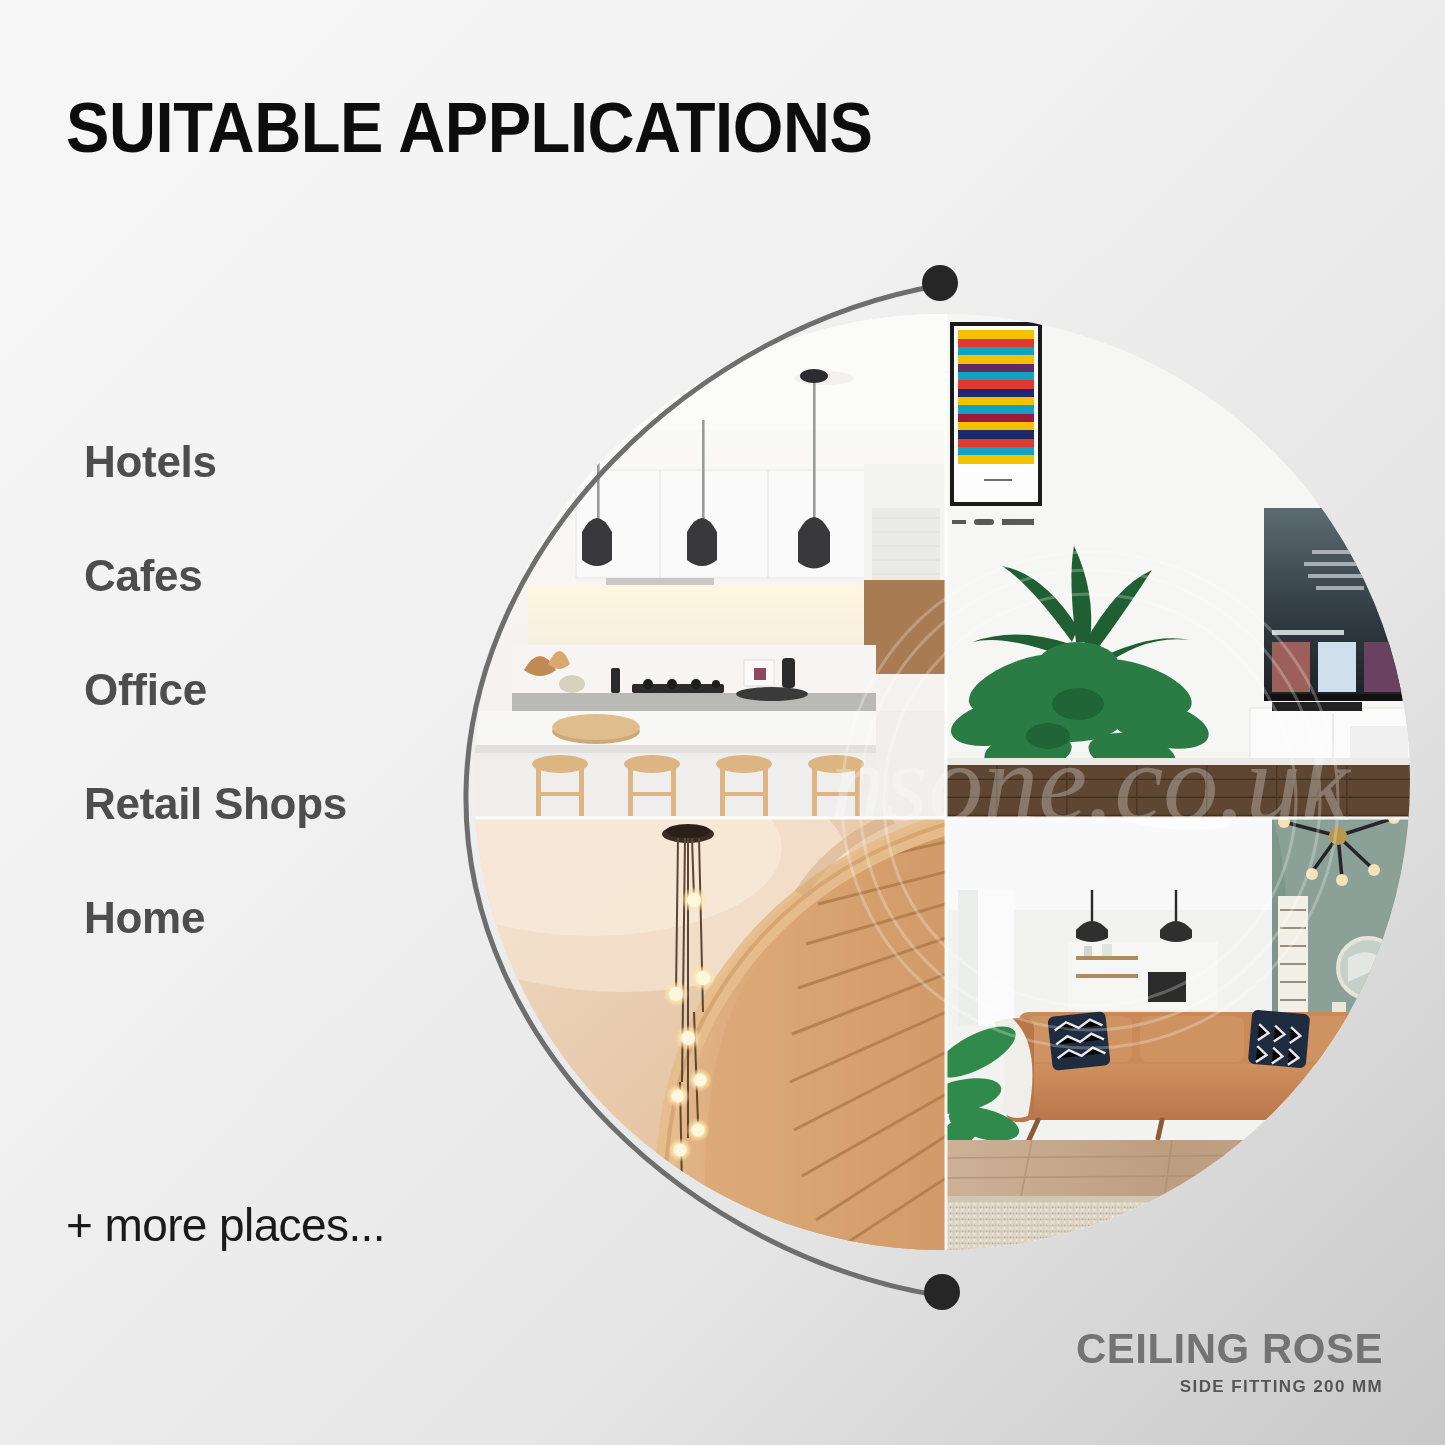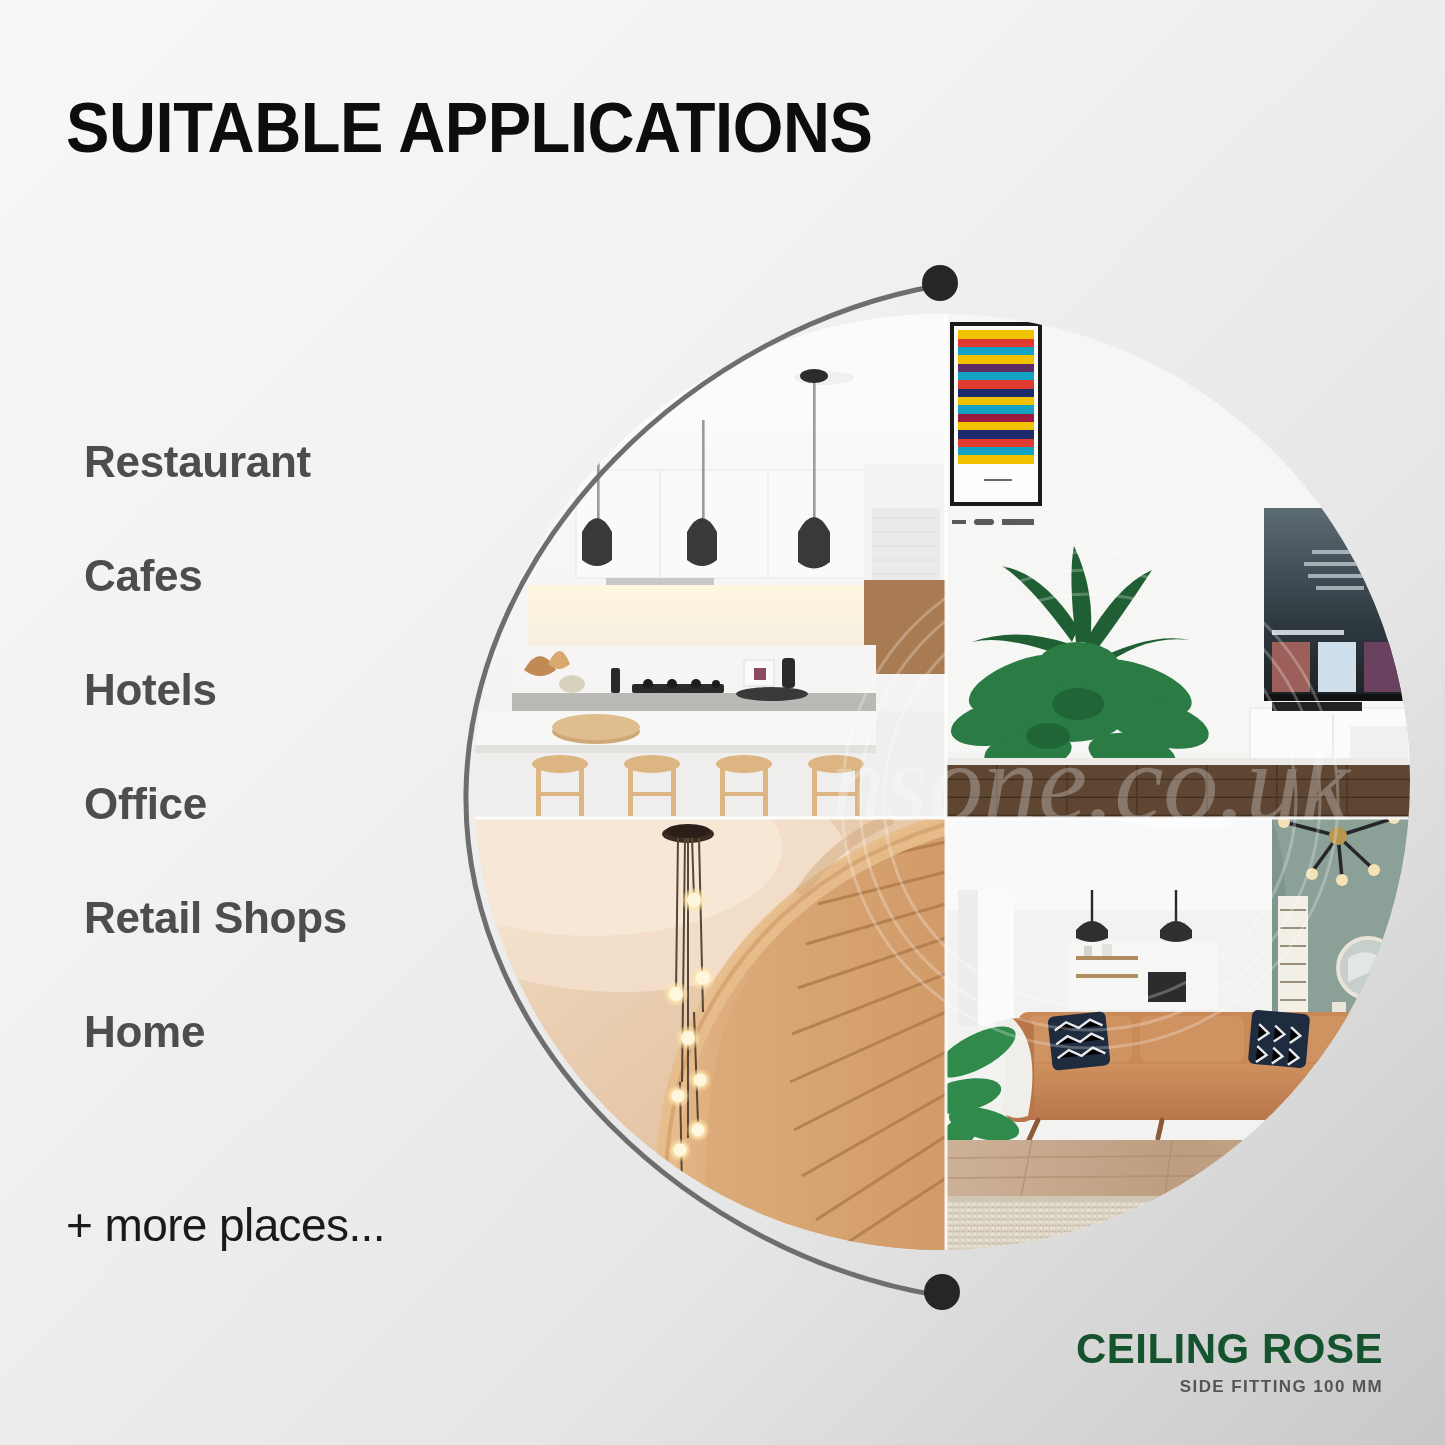--- a/index.html
+++ b/index.html
@@ -33,21 +33,21 @@
     position:absolute; left:66px; top:1198px;
     font-size:46px; font-weight:normal; color:#1a1a1a;
     letter-spacing:-0.6px; white-space:nowrap;
   }
 
   
   #brand-block {
     position:absolute; right:62px; bottom:48px; text-align:right;
   }
   #brand-name {
-    font-size:42px; font-weight:bold; color:#14532d; letter-spacing:0.5px;
+    font-size:42px; font-weight:bold; color:#737373; letter-spacing:0.5px;
     line-height:1.05; white-space:nowrap;
   }
   #brand-subtitle {
     font-size:17px; font-weight:bold; color:#555;
     letter-spacing:1.4px; margin-top:6px; white-space:nowrap;
   }
 
   
   #collage { position:absolute; left:472px; top:312px; width:940px; height:940px; }
   #collage svg { display:block; }
@@ -63,23 +63,22 @@
     position:absolute; left:740px; top:520px; width:700px; height:560px;
     pointer-events:none; opacity:.30;
   }
 </style>
 </head>
 <body>
 
 <div id="page-title">SUITABLE APPLICATIONS</div>
 
 <ul id="applications-list">
-  <li class="application-item">Restaurant</li>
+  <li class="application-item">Hotels</li>
   <li class="application-item">Cafes</li>
-  <li class="application-item">Hotels</li>
   <li class="application-item">Office</li>
   <li class="application-item">Retail Shops</li>
   <li class="application-item">Home</li>
 </ul>
 
 <div id="more-places">+ more places...</div>
 
 <div id="collage">
 <svg width="940" height="940" viewBox="0 0 940 940" xmlns="http://www.w3.org/2000/svg">
   <defs>
@@ -541,14 +540,14 @@
 </svg>
 
 <svg id="accent-arc" viewBox="0 0 620 1100" xmlns="http://www.w3.org/2000/svg">
   <path d="M542 45 C 300 85, 70 300, 66 552 C 62 806, 296 1018, 542 1056" fill="none" stroke="#6e6e6e" stroke-width="5" stroke-linecap="round"></path>
 </svg>
 <div class="accent-dot" id="accent-dot-top"></div>
 <div class="accent-dot" id="accent-dot-bottom"></div>
 
 <div id="brand-block">
   <div id="brand-name">CEILING ROSE</div>
-  <div id="brand-subtitle">SIDE FITTING  100 MM</div>
+  <div id="brand-subtitle">SIDE FITTING  200 MM</div>
 </div>
 
 </body></html>

